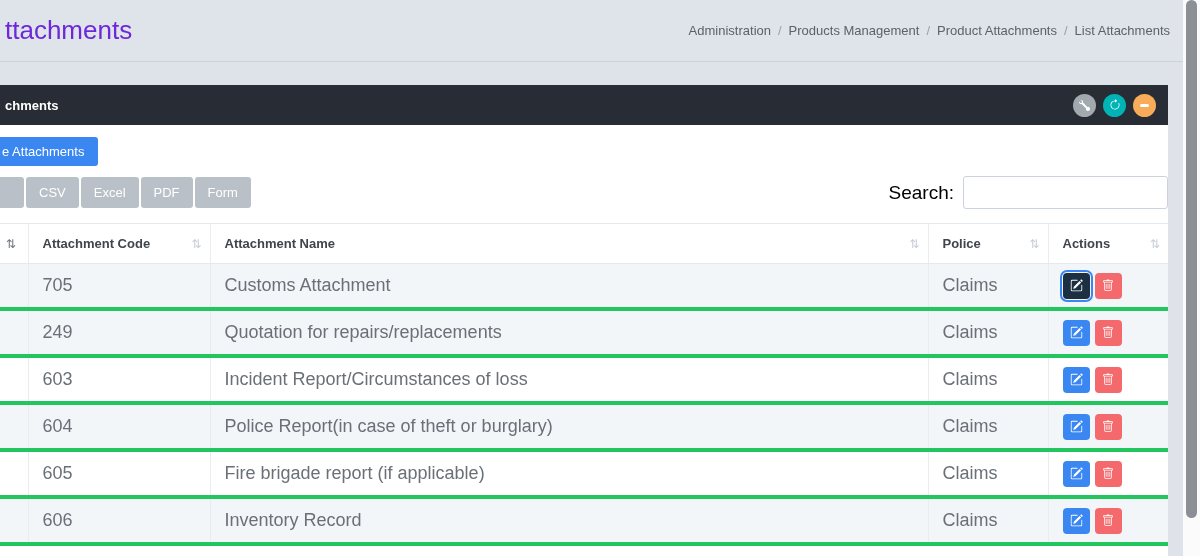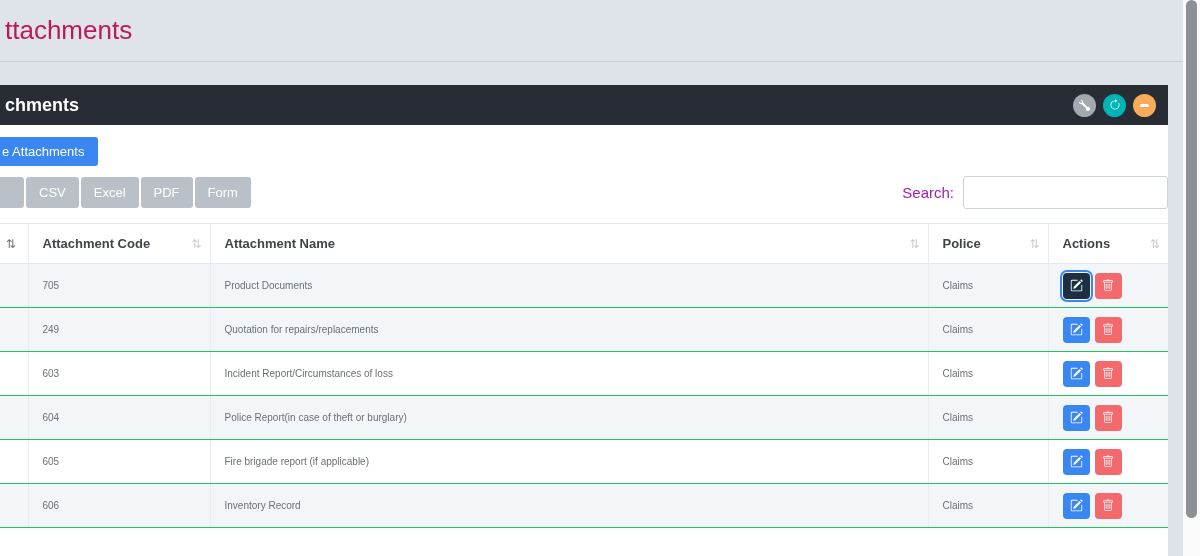--- a/index.html
+++ b/index.html
@@ -5,32 +5,32 @@
   * { box-sizing: border-box; margin: 0; padding: 0; }
   html, body { width: 1200px; height: 556px; overflow: hidden; }
   body { font-family: "Liberation Sans", sans-serif; background: #dde3e9; }
   #viewport { position: relative; width: 1200px; height: 556px; overflow: hidden; }
 
   
   .titlebar {
     height: 62px; display: flex; justify-content: space-between; align-items: center;
     padding: 0 30px 0 5px; background: #dee4ea; border-bottom: 1px solid #cbd2d9;
   }
-  .page-title { font-size: 26px; font-weight: 400; color: #be185d; }
+  .page-title { font-size: 26px; font-weight: 400; color: #6d28d9; }
   .breadcrumb { font-size: 13px; color: #5c6268; white-space: nowrap; }
   .breadcrumb .crumb { color: #5c6268; text-decoration: none; cursor: pointer; }
   .breadcrumb .sep { color: #9ba2a8; margin: 0 7px; }
 
   
   .panel { width: 1168px; margin-top: 23px; }
   .panel-header {
     background: #272c35; height: 40px; display: flex; align-items: center;
     justify-content: space-between; padding: 0 12px 0 5px;
   }
-  .panel-title { color: #ffffff; font-size: 18px; font-weight: 700; }
+  .panel-title { color: #ffffff; font-size: 13px; font-weight: 700; }
   .panel-controls { display: flex; gap: 7px; }
   .circle-btn {
     width: 23px; height: 23px; border-radius: 50%; border: none; cursor: pointer;
     display: flex; align-items: center; justify-content: center; padding: 0;
   }
   .circle-settings { background: #a2a9af; }
   .circle-refresh  { background: #00b3b5; }
   .circle-collapse { background: #f8ac59; }
   .minus-bar { width: 9px; height: 3px; background: #fff; border-radius: 2px; }
 
@@ -43,21 +43,21 @@
     font-family: "Liberation Sans", sans-serif;
   }
   .toolbar { display: flex; justify-content: space-between; align-items: center; margin-top: 10px; }
   .export-group { display: flex; gap: 2px; margin-left: -32px; }
   .export-btn {
     background: #b9c0c7; color: #ffffff; border: none; border-radius: 3px;
     font-size: 13px; padding: 8px 13px; cursor: pointer; font-family: "Liberation Sans", sans-serif;
   }
   .export-stub { width: 56px; }
   .search-area { display: flex; align-items: center; gap: 9px; }
-  .search-label { font-size: 15px; color: #a21caf; }
+  .search-label { font-size: 19px; color: #000000; }
   .search-input {
     width: 205px; height: 33px; border: 1px solid #ccd3da; border-radius: 3px;
     padding: 0 8px; font-size: 13px; color: #555; outline: none;
     font-family: "Liberation Sans", sans-serif;
   }
 
   
   table { width: 1168px; border-collapse: collapse; margin-top: 14px; table-layout: fixed; }
   col.c-idx    { width: 28px; }
   col.c-code   { width: 182px; }
@@ -67,22 +67,22 @@
   th {
     height: 40px; font-size: 13px; font-weight: 700; color: #3f454c; text-align: left;
     border-top: 1px solid #e4e9ee; border-bottom: 1px solid #e4e9ee; border-left: 1px solid #e9edf2;
     padding: 0 8px 0 14px; cursor: pointer;
   }
   th:first-child { border-left: none; padding-left: 6px; }
   .th-inner { display: flex; align-items: center; }
   .sort-icon { margin-left: auto; font-size: 12px; color: #c7cdd4; font-weight: 400; }
   .sort-icon.active { color: #6e747b; margin-left: 0; }
   td {
-    height: 43px; font-size: 10px; color: #6a7077;
-    border-left: 1px solid #e9edf2; border-bottom: 1px solid #22c55e;
+    height: 43px; font-size: 18px; color: #6a7077;
+    border-left: 1px solid #e9edf2; border-bottom: 4px solid #22c55e;
     padding: 0 8px 0 14px; overflow: hidden; white-space: nowrap;
   }
   td:first-child { border-left: none; }
   tr.striped td { background: #f3f6f9; }
   .actions-cell { display: flex; align-items: center; gap: 5px; height: 43px; }
   .action-btn {
     width: 27px; height: 26px; border: none; border-radius: 4px; cursor: pointer;
     display: flex; align-items: center; justify-content: center; padding: 0;
   }
   .action-edit { background: #3a87f2; }
@@ -98,20 +98,21 @@
     background: #8a9096; border-radius: 6px; cursor: pointer;
   }
 </style>
 </head>
 <body>
 
 <div id="viewport">
 
   <div class="titlebar">
     <div class="page-title">ttachments</div>
+    <div class="breadcrumb"><span class="crumb">Administration</span><span class="sep">/</span><span class="crumb">Products Management</span><span class="sep">/</span><span class="crumb">Product Attachments</span><span class="sep">/</span><span class="crumb">List Attachments</span></div>
   </div>
 
   <div class="panel">
     <div class="panel-header">
       <span class="panel-title">chments</span>
       <span class="panel-controls">
         <button class="circle-btn circle-settings">
           <span style="display:flex;">
             <svg width="11" height="11" viewBox="0 0 16 16">
                 <path fill="#ffffff" d="M.102 2.223A3.004 3.004 0 0 0 3.78 5.897l6.341 6.252A3.003 3.003 0 0 0 13 16a3 3 0 1 0-.851-5.878L5.897 3.781A3.004 3.004 0 0 0 2.223.1l2.141 2.142L4 4l-1.757.364L.102 2.223z"></path>
@@ -188,21 +189,21 @@
                 <span>Actions</span>
                 <span class="sort-icon">⇅</span>
               </span>
             </th>
           </tr>
         </thead>
         <tbody>
             <tr class="striped">
               <td></td>
               <td>705</td>
-              <td>Product Documents</td>
+              <td>Customs Attachment</td>
               <td>Claims</td>
               <td>
                 <div class="actions-cell">
                   <button class="action-btn action-edit focused">
                     <span style="display:flex;">
                       <svg width="13" height="13" viewBox="0 0 16 16">
                         <path fill="#fff" d="M15.502 1.94a.5.5 0 0 1 0 .706L14.459 3.69l-2-2L13.502.646a.5.5 0 0 1 .707 0l1.293 1.293zm-1.75 2.456-2-2L4.939 9.21a.5.5 0 0 0-.121.196l-.805 2.414a.25.25 0 0 0 .316.316l2.414-.805a.5.5 0 0 0 .196-.12l6.813-6.814z"></path>
                         <path fill="#fff" fill-rule="evenodd" d="M1 13.5A1.5 1.5 0 0 0 2.5 15h11a1.5 1.5 0 0 0 1.5-1.5v-6a.5.5 0 0 0-1 0v6a.5.5 0 0 1-.5.5h-11a.5.5 0 0 1-.5-.5v-11a.5.5 0 0 1 .5-.5H9a.5.5 0 0 0 0-1H2.5A1.5 1.5 0 0 0 1 2.5v11z"></path>
                       </svg>
                     </span>

